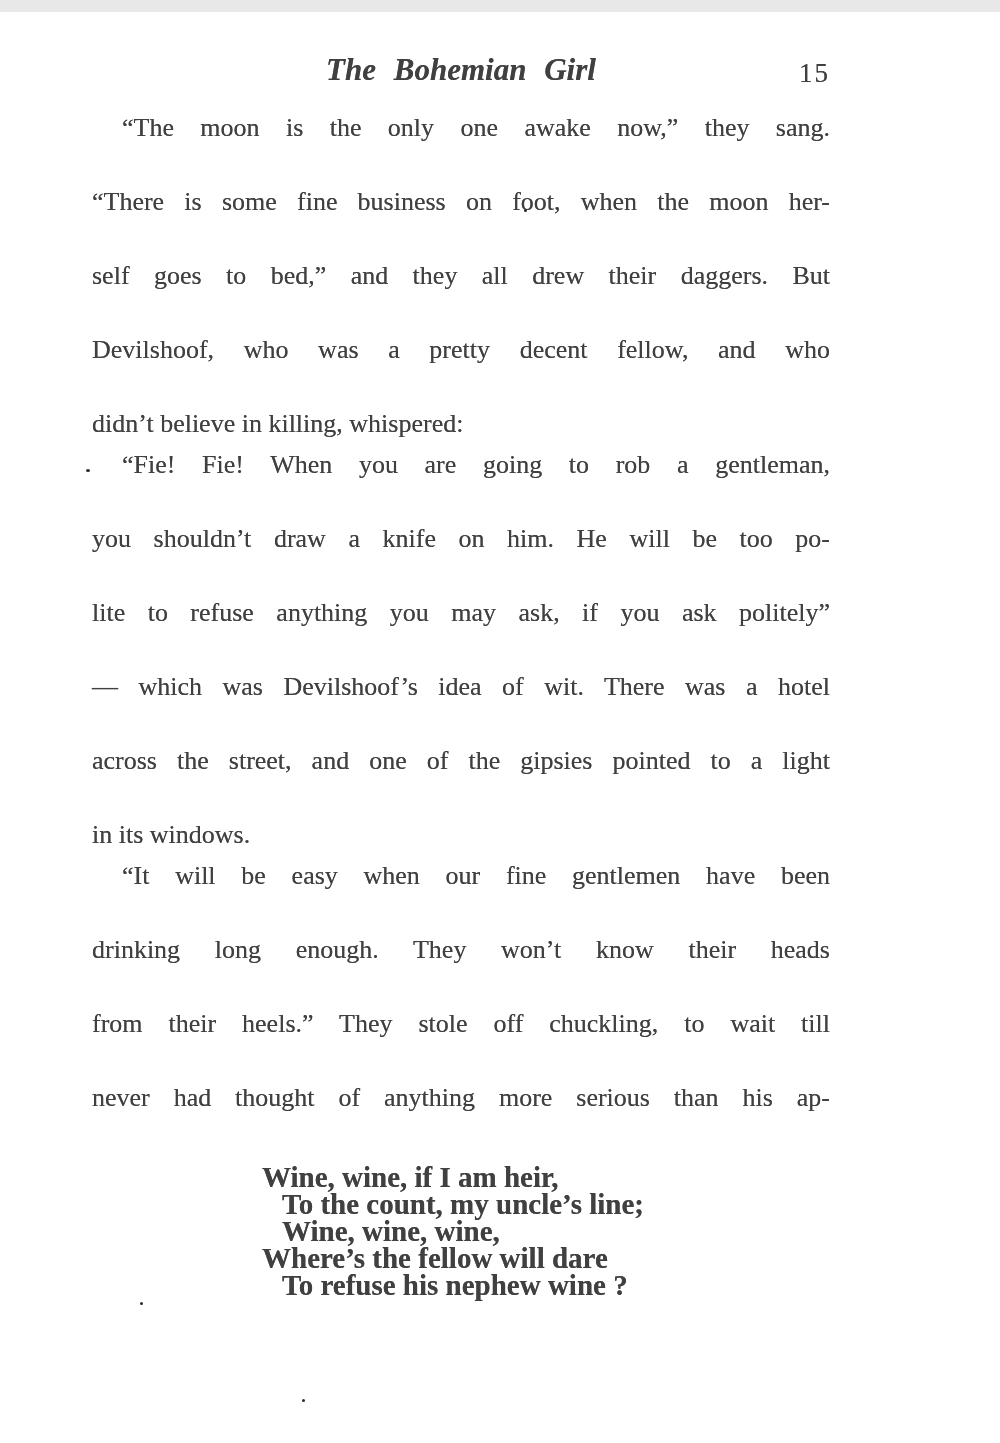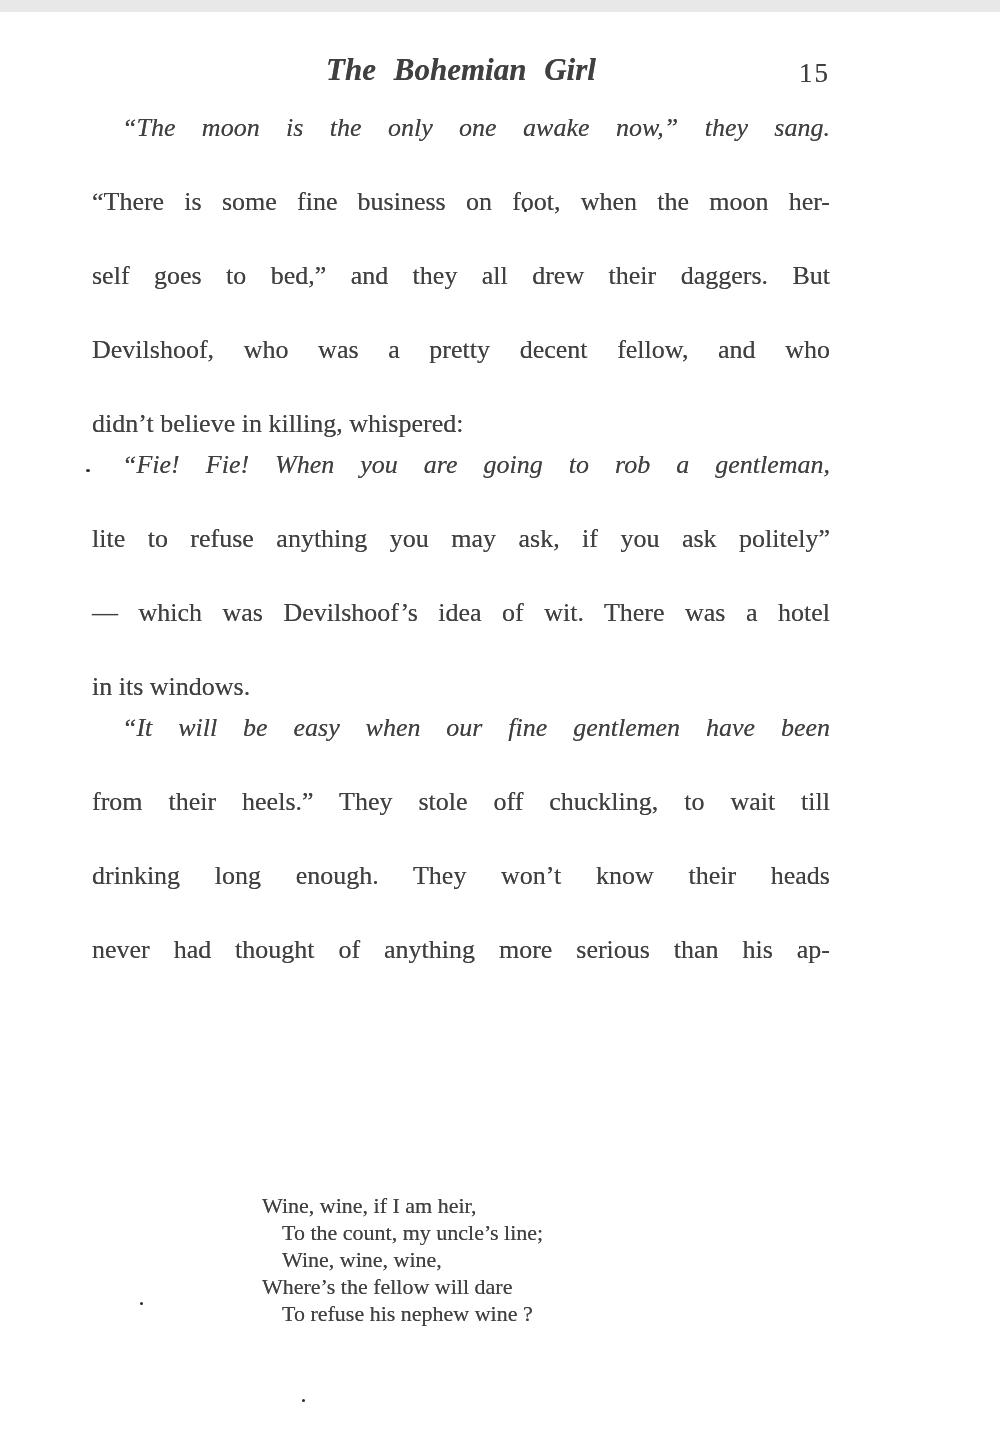--- a/index.html
+++ b/index.html
@@ -28,25 +28,25 @@
   
   .body-text {
     position:absolute; top:97px; left:92px; width:738px;
     font-size:26px; line-height:37px;
   }
   .para { margin:0; }
   .para + .para { margin-top:4px; }
   .line { display:block; text-align:justify; }
   .line.j::after { content:""; display:inline-block; width:100%; height:0; }
   .line.last { text-align:left; }
-  .line.ind { text-indent:30px;font-style:italic; }
+  .line.ind { text-indent:30px; }
   
   .verse {
-    position:absolute; top:1180px; left:262px;
-    font-size:22px; line-height:27px; font-weight:normal;
+    position:absolute; top:1152px; left:262px;
+    font-size:29px; line-height:27px; font-weight:bold;
   }
   .vline { display:block; white-space:nowrap; }
   .vline.vind { padding-left:20px; }
   
   .speck { position:absolute; background:#2a2a2a; border-radius:50%; }
   .speck.s1 { left:524px; top:197px;  width:3px; height:3px; }
   .speck.s2 { left:86px;  top:457px;  width:4px; height:3px; }
   .speck.s3 { left:140px; top:1290px; width:3px; height:3px; }
   .speck.s4 { left:302px; top:1387px; width:3px; height:3px; }
 </style>
@@ -66,29 +66,31 @@
     <p class="para">
       <span class="line j ind">“The moon is the only one awake now,” they sang.</span>
       <span class="line j">“There is some fine business on foot, when the moon her-</span>
       <span class="line j">self goes to bed,” and they all drew their daggers. But</span>
       <span class="line j">Devilshoof, who was a pretty decent fellow, and who</span>
       <span class="line last">didn’t believe in killing, whispered:</span>
     </p>
 
     <p class="para">
       <span class="line j ind">“Fie! Fie! When you are going to rob a gentleman,</span>
+      <span class="line j">you shouldn’t draw a knife on him. He will be too po-</span>
       <span class="line j">lite to refuse anything you may ask, if you ask politely”</span>
       <span class="line j">— which was Devilshoof’s idea of wit. There was a hotel</span>
+      <span class="line j">across the street, and one of the gipsies pointed to a light</span>
       <span class="line last">in its windows.</span>
     </p>
 
     <p class="para">
       <span class="line j ind">“It will be easy when our fine gentlemen have been</span>
+      <span class="line j">drinking long enough. They won’t know their heads</span>
       <span class="line j">from their heels.” They stole off chuckling, to wait till</span>
-      <span class="line j">drinking long enough. They won’t know their heads</span>
       <span class="line j">never had thought of anything more serious than his ap-</span>
 
     </p>
 
   </div>
 
   <div class="verse">
     <span class="vline">Wine, wine, if I am heir,</span>
     <span class="vline vind">To the count, my uncle’s line;</span>
     <span class="vline vind">Wine, wine, wine,</span>

